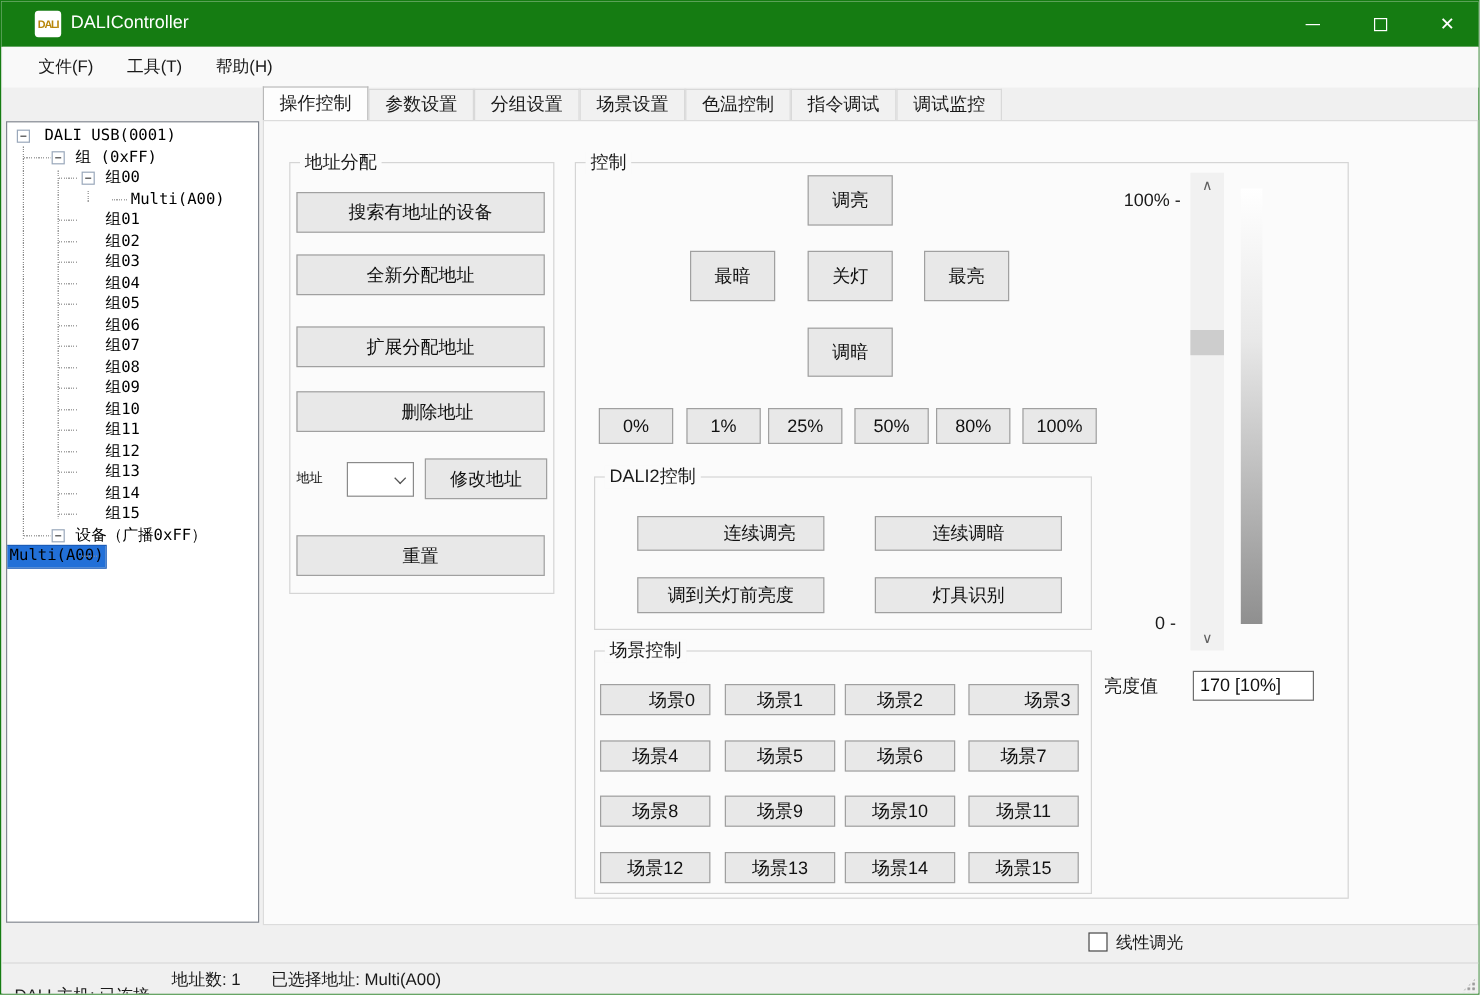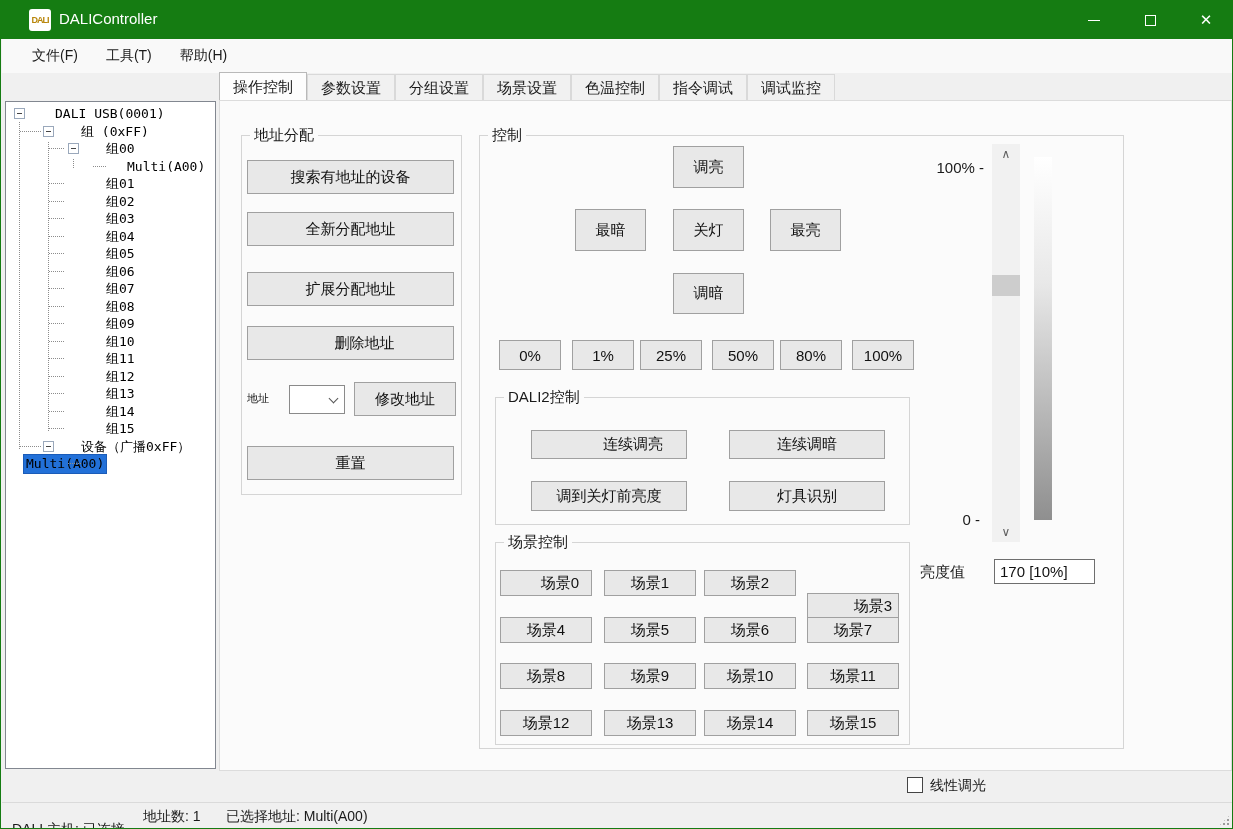--- a/index.html
+++ b/index.html
@@ -22,21 +22,21 @@
   .glyph-max { width:11px; height:11px; border:1px solid #fff; display:block; }
 
   
   .menubar { position:absolute; left:1px; top:38px; width:1231px; height:34px; background:#f9f9f9; display:flex; align-items:center; padding-left:16px; }
   .menu-item { padding:0 14px; font-size:14px; color:#1a1a1a; height:34px; display:flex; align-items:center; }
 
   
   .tree-panel { position:absolute; left:4px; top:100px; width:211px; height:668px; background:#ffffff; border:1px solid #828790; overflow:hidden; }
   .tree-inner { position:relative; padding-top:3px; font-family:"DejaVu Sans Mono","Liberation Mono",monospace; font-size:13px; color:#000; }
   .trow { position:relative; height:17.5px; line-height:17.5px; white-space:nowrap; }
-  .trow .lbl { display:inline-block;margin-left:18px; }
+  .trow .lbl { display:inline-block; }
   .trow.sel .lbl { background:#2270d8; color:#000; padding:0 2px; outline:1px solid #1b5cb8; }
   .tbox { position:absolute; top:3px; width:11px; height:11px; background:#fff; border:1px solid #9aa8bb; }
   .tbox::after { content:""; position:absolute; left:2px; top:4px; width:5px; height:1px; background:#444; }
   .box-d0 { left:8px; } .box-d1 { left:37px; } .box-d2 { left:62px; }
   .lbl-d0 { padding-left:31px; } .lbl-d1 { padding-left:57px; } .lbl-d2 { padding-left:82px; } .lbl-d3 { padding-left:103px; } .lbl-d2b { padding-left:78px; }
   .vguide { position:absolute; width:1px; background:repeating-linear-gradient(to bottom,#8c8c8c 0 1px,transparent 1px 2px); }
   .hstub { position:absolute; top:8px; height:1px; background:repeating-linear-gradient(to right,#8c8c8c 0 1px,transparent 1px 2px); }
   .stub-d1 { left:14px; width:22px; } .stub-d2 { left:43px; width:16px; } .stub-d3 { left:87px; width:13px; } .stub-d2b { left:62px; width:13px; }
 
   
@@ -247,21 +247,21 @@
     <div class="btn btn-recall">调到关灯前亮度</div>
     <div class="btn btn-ident">灯具识别</div>
 
     <div class="groupbox gb-scene">
       <div class="gb-title">场景控制</div>
     </div>
     <div id="scene-buttons">
         <div class="btn scene-btn" style="left: 280px; top: 469px; padding-left: 28px;">场景0</div>
         <div class="btn scene-btn" style="left: 384px; top: 469px;">场景1</div>
         <div class="btn scene-btn" style="left: 484px; top: 469px;">场景2</div>
-        <div class="btn scene-btn" style="left: 587px; top: 492px; padding-left: 40px;">场景3</div>
+        <div class="btn scene-btn" style="left: 587px; top: 469px; padding-left: 40px;">场景3</div>
         <div class="btn scene-btn" style="left: 280px; top: 516px;">场景4</div>
         <div class="btn scene-btn" style="left: 384px; top: 516px;">场景5</div>
         <div class="btn scene-btn" style="left: 484px; top: 516px;">场景6</div>
         <div class="btn scene-btn" style="left: 587px; top: 516px;">场景7</div>
         <div class="btn scene-btn" style="left: 280px; top: 562px;">场景8</div>
         <div class="btn scene-btn" style="left: 384px; top: 562px;">场景9</div>
         <div class="btn scene-btn" style="left: 484px; top: 562px;">场景10</div>
         <div class="btn scene-btn" style="left: 587px; top: 562px;">场景11</div>
         <div class="btn scene-btn" style="left: 280px; top: 609px;">场景12</div>
         <div class="btn scene-btn" style="left: 384px; top: 609px;">场景13</div>

